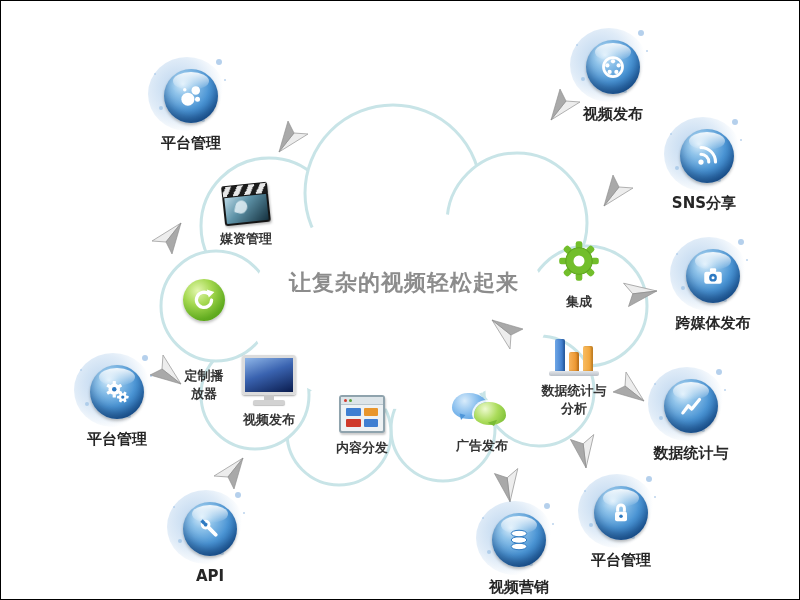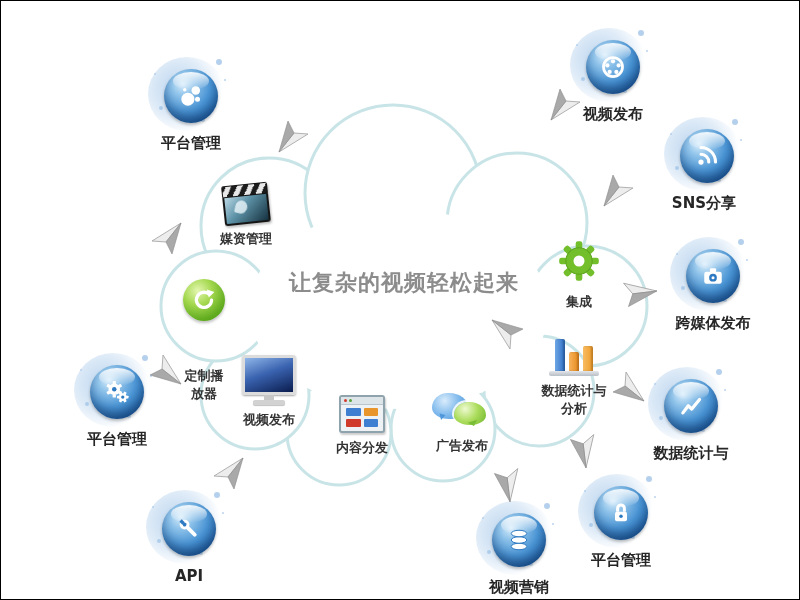--- a/index.html
+++ b/index.html
@@ -158,21 +158,21 @@
             <circle cx="16.6" cy="16" r="3.1"></circle>
           </g>
           <circle cx="9.8" cy="9.8" r="1.8" fill="#2e7ac2"></circle>
           <circle cx="16.6" cy="16" r="1.3" fill="#2e7ac2"></circle>
         </svg>
       </div>
     </div>
     <div class="label">平台管理</div>
   </div>
 
-  <div class="node" style="left:133px;top:497px;">
+  <div class="node" style="left:154px;top:497px;">
     <div class="orb">
       <div class="splash"></div>
       <div class="sphere">
         <svg width="30" height="30" viewBox="0 0 24 24">
           <g transform="rotate(-45 12 12)">
             <circle cx="12" cy="7" r="3.9" fill="#fff"></circle>
             <rect x="10.7" y="2.4" width="2.6" height="3.4" fill="#2e7ac2"></rect>
             <circle cx="12" cy="7" r="1.5" fill="#2e7ac2"></circle>
             <rect x="10.45" y="9" width="3.1" height="11" rx="1.5" fill="#fff"></rect>
           </g>
@@ -307,21 +307,21 @@
       <div class="win-grid">
         <span class="blk-b"></span>
           <span class="blk-o"></span>
           <span class="blk-r"></span>
           <span class="blk-b"></span>
       </div>
     </div>
     <div class="label">内容分发</div>
   </div>
 
-  <div class="node inner" style="left:406px;top:392px;">
+  <div class="node inner" style="left:426px;top:392px;">
     <div class="chat">
       <div class="bub blue"></div>
       <div class="bub green"></div>
     </div>
     <div class="label">广告发布</div>
   </div>
 
   <div class="node inner" style="left:518px;top:333px;">
     <div class="bars">
       <span class="bar b1"></span>

